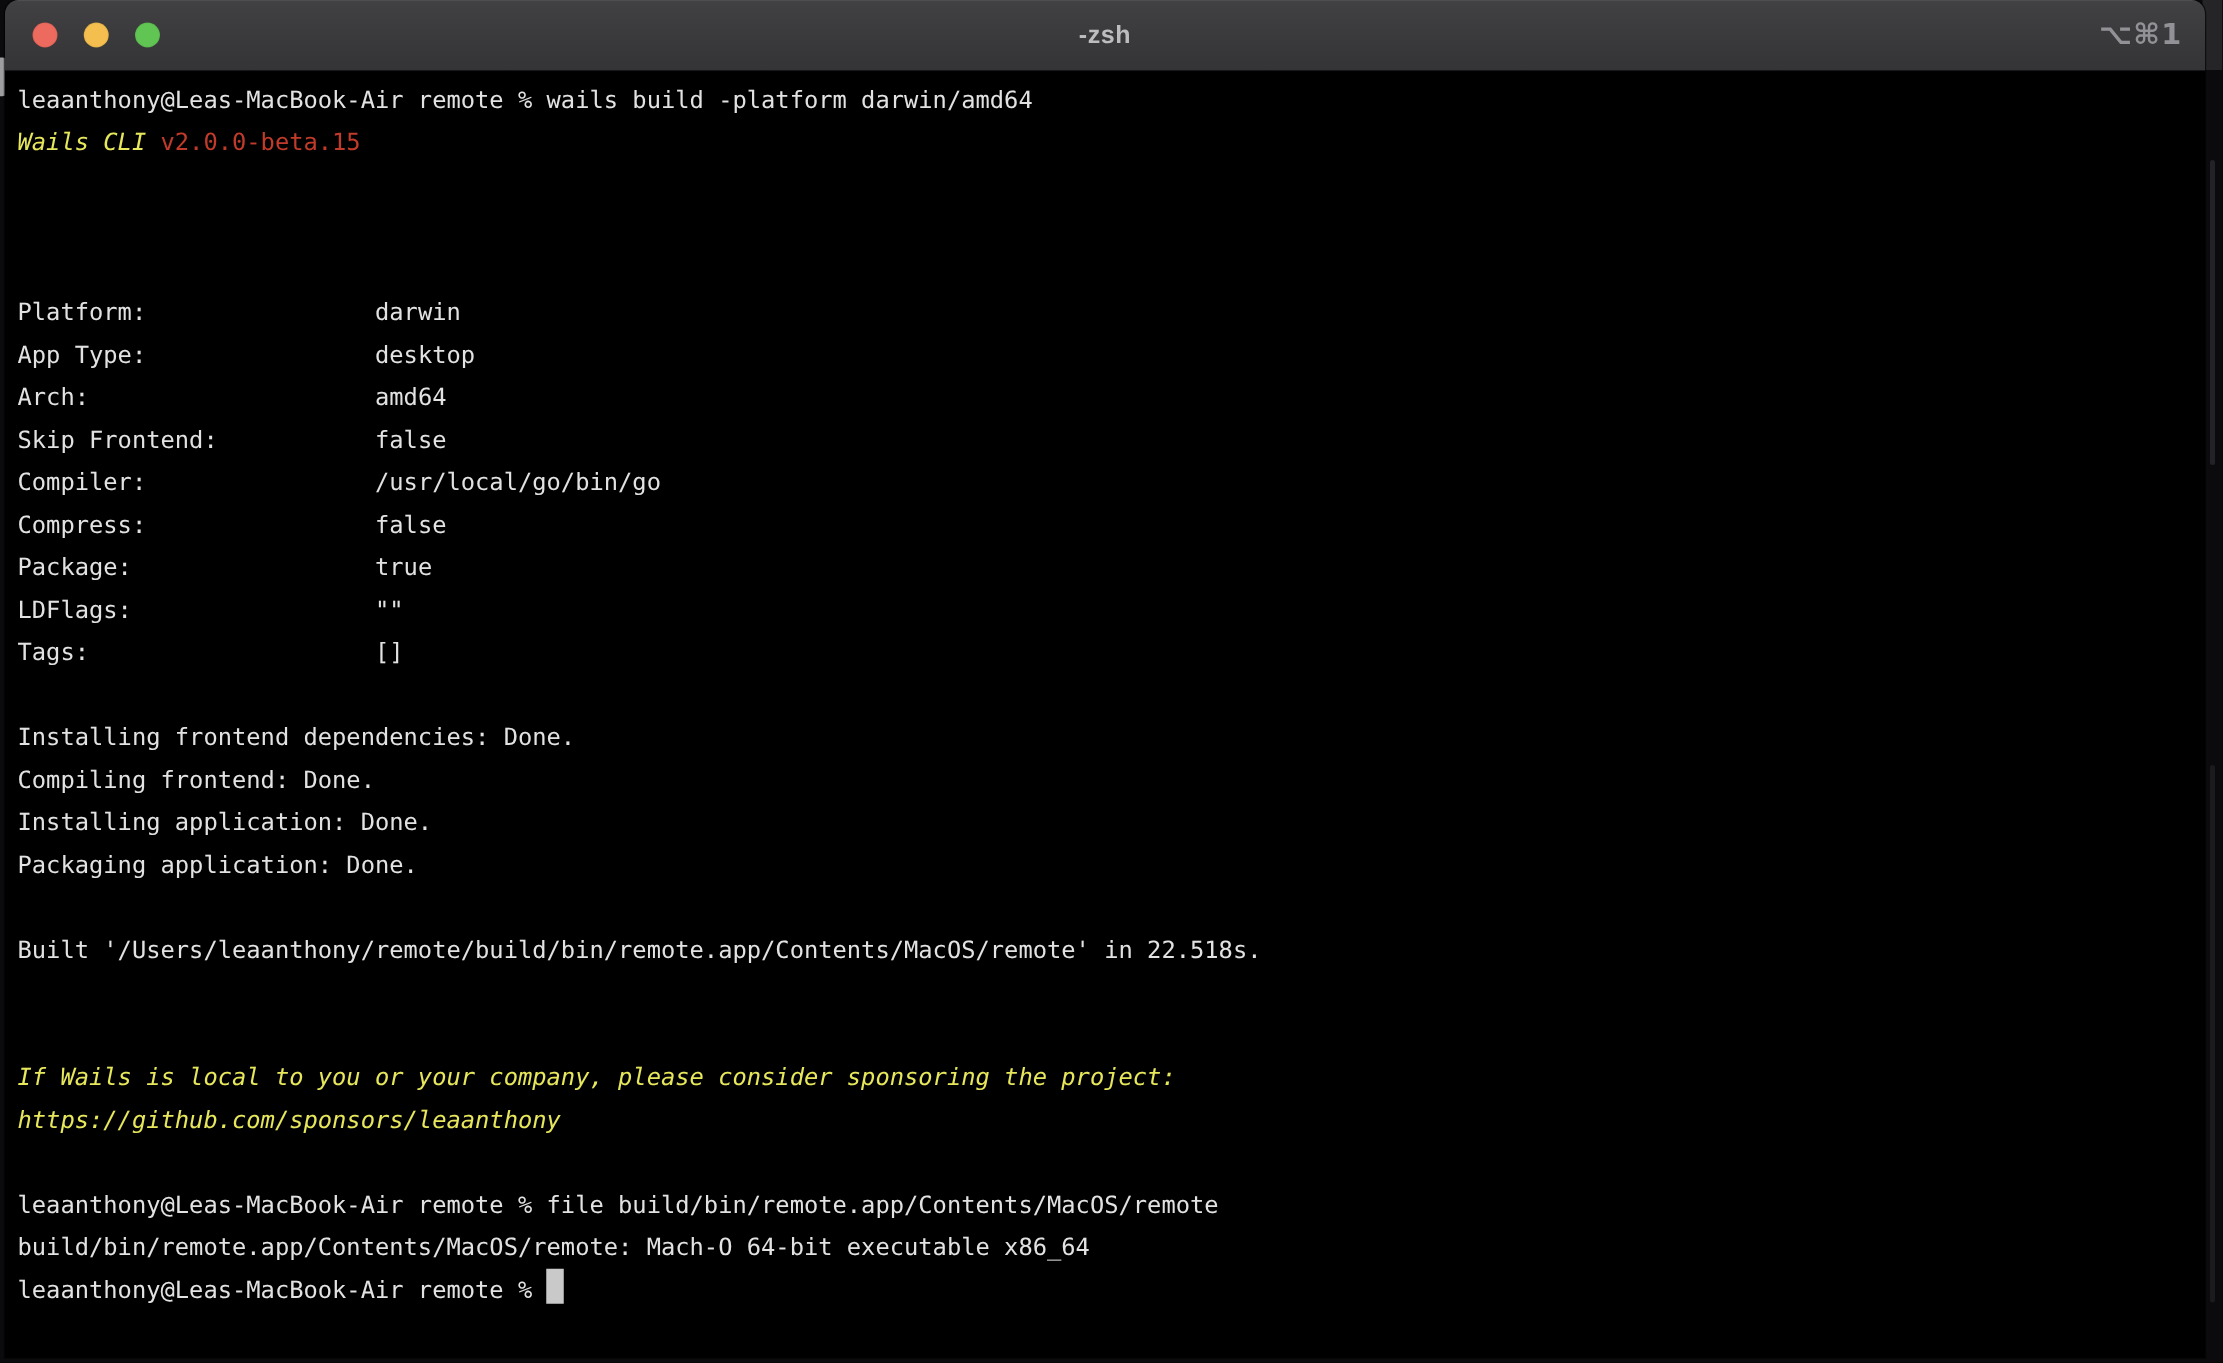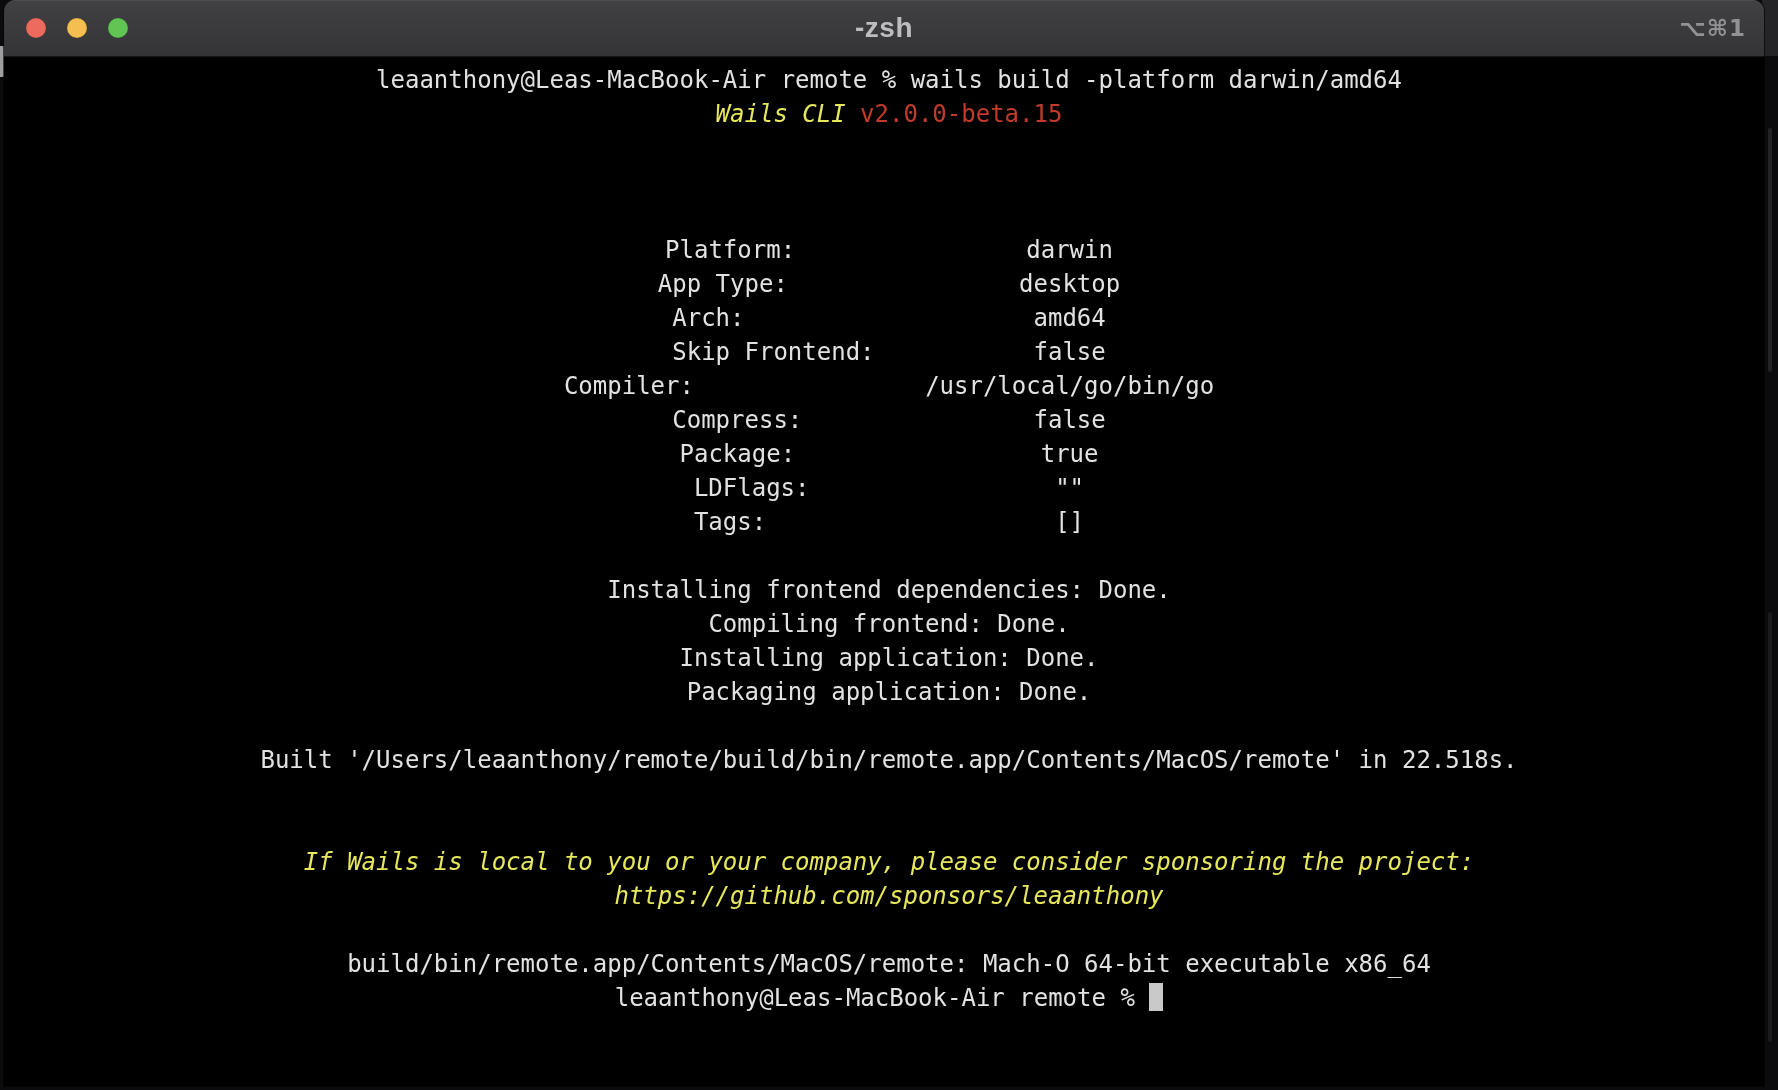--- a/index.html
+++ b/index.html
@@ -73,21 +73,21 @@
   }
   .tl {
     width: 20px; height: 20px;
     border-radius: 50%;
     box-shadow: inset 0 0 1px rgba(0,0,0,0.35);
     cursor: default;
   }
   .window-title {
     flex: 1;
     text-align: center;
-    font-size: 28px;
+    font-size: 20px;
     font-weight: bold;
     color: #bdbdbf;
     letter-spacing: 0.5px;
   }
   .window-shortcut {
     position: absolute;
     right: 18px; top: 0;
     height: 56px;
     display: flex;
     align-items: center;
@@ -97,24 +97,23 @@
     color: #929296;
     letter-spacing: 1px;
   }
   
   .term {
     position: relative;
     padding: 6px 0 0 10px;
     background: var(--bg, #000);
     color: var(--fg, #e2e2e2);
     font-family: "DejaVu Sans Mono", monospace;
-    font-size: 24px;
+    font-size: 19px;
     height: 1029px;
     box-sizing: border-box;
-    text-align: center;
   }
   .line {
     height: 34px;
     line-height: 34px;
     white-space: pre;
   }
   .c-yellow { color: var(--yellow, #e7e75c); font-style: italic; }
   .c-red    { color: var(--red, #c23b2a); }
   .cursor {
     display: inline-block;
@@ -166,18 +165,19 @@
         <div class="line"><span>Compiling frontend: Done.</span></div>
         <div class="line"><span>Installing application: Done.</span></div>
         <div class="line"><span>Packaging application: Done.</span></div>
         <div class="line"></div>
         <div class="line"><span>Built '/Users/leaanthony/remote/build/bin/remote.app/Contents/MacOS/remote' in 22.518s.</span></div>
         <div class="line"></div>
         <div class="line"></div>
         <div class="line"><span class="c-yellow">If Wails is local to you or your company, please consider sponsoring the project:</span></div>
         <div class="line"><span class="c-yellow">https://github.com/sponsors/leaanthony</span></div>
         <div class="line"></div>
+        <div class="line"><span>leaanthony@Leas-MacBook-Air remote % file build/bin/remote.app/Contents/MacOS/remote</span></div>
         <div class="line"><span>build/bin/remote.app/Contents/MacOS/remote: Mach-O 64-bit executable x86_64</span></div>
         <div class="line"><span>leaanthony@Leas-MacBook-Air remote % </span><span class="cursor"></span></div>
       </div>
 
   </div>
 </div>
 
 </body></html>

